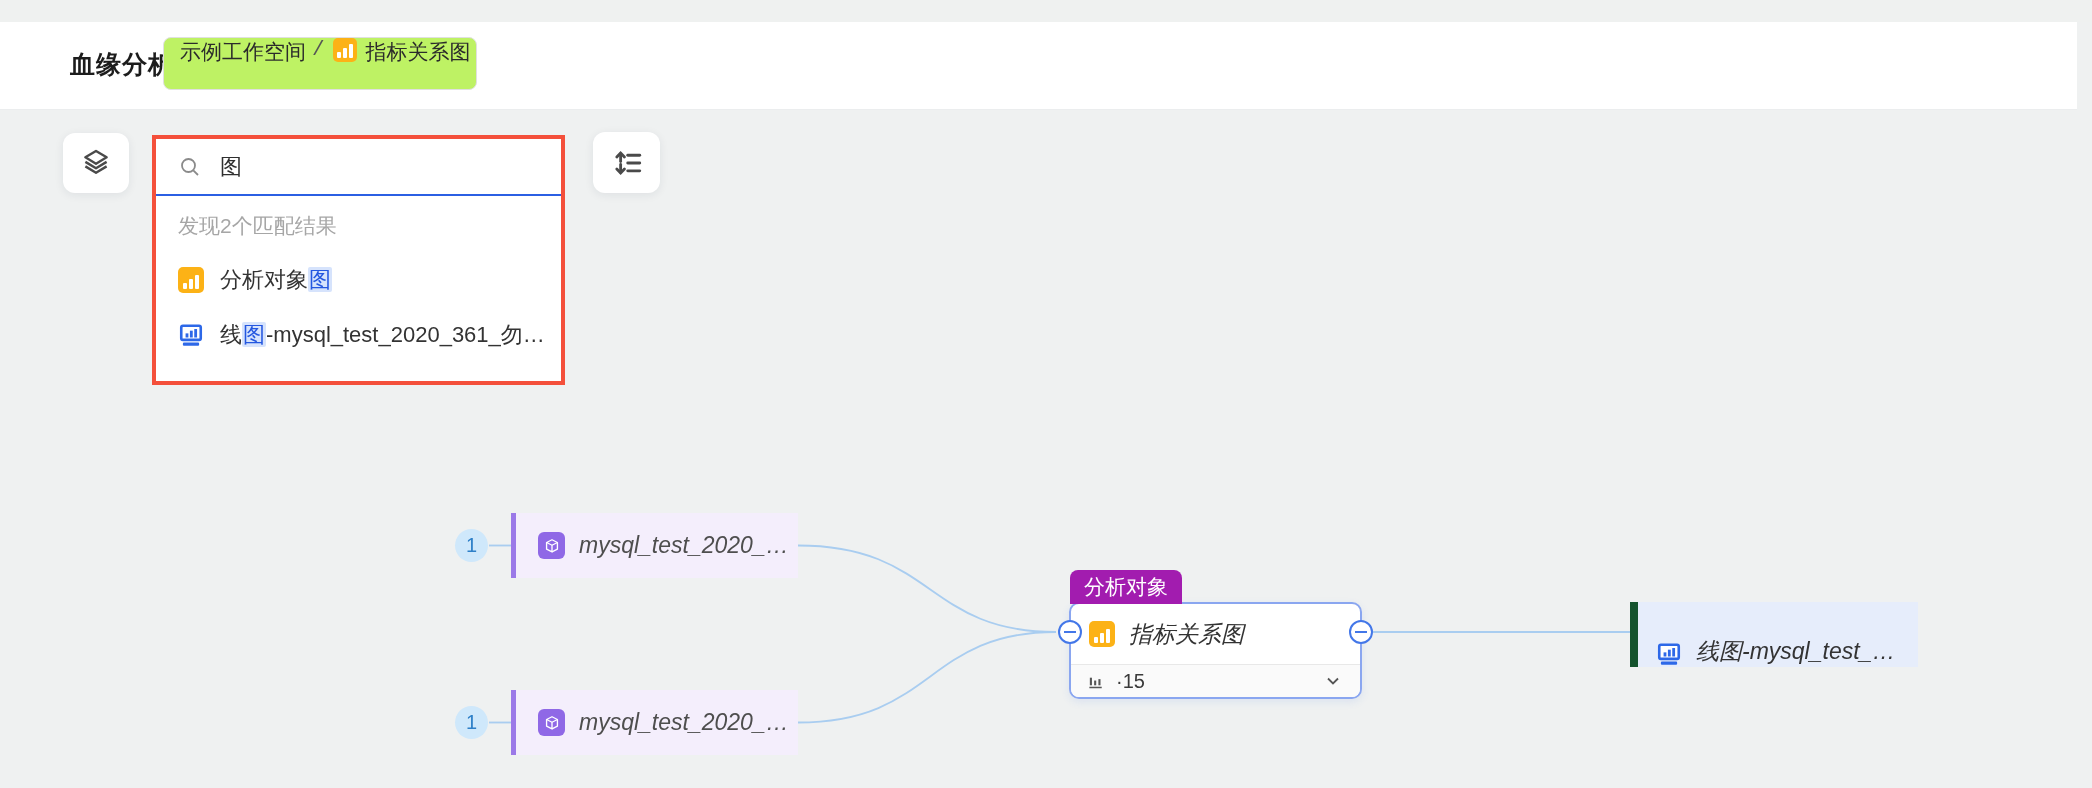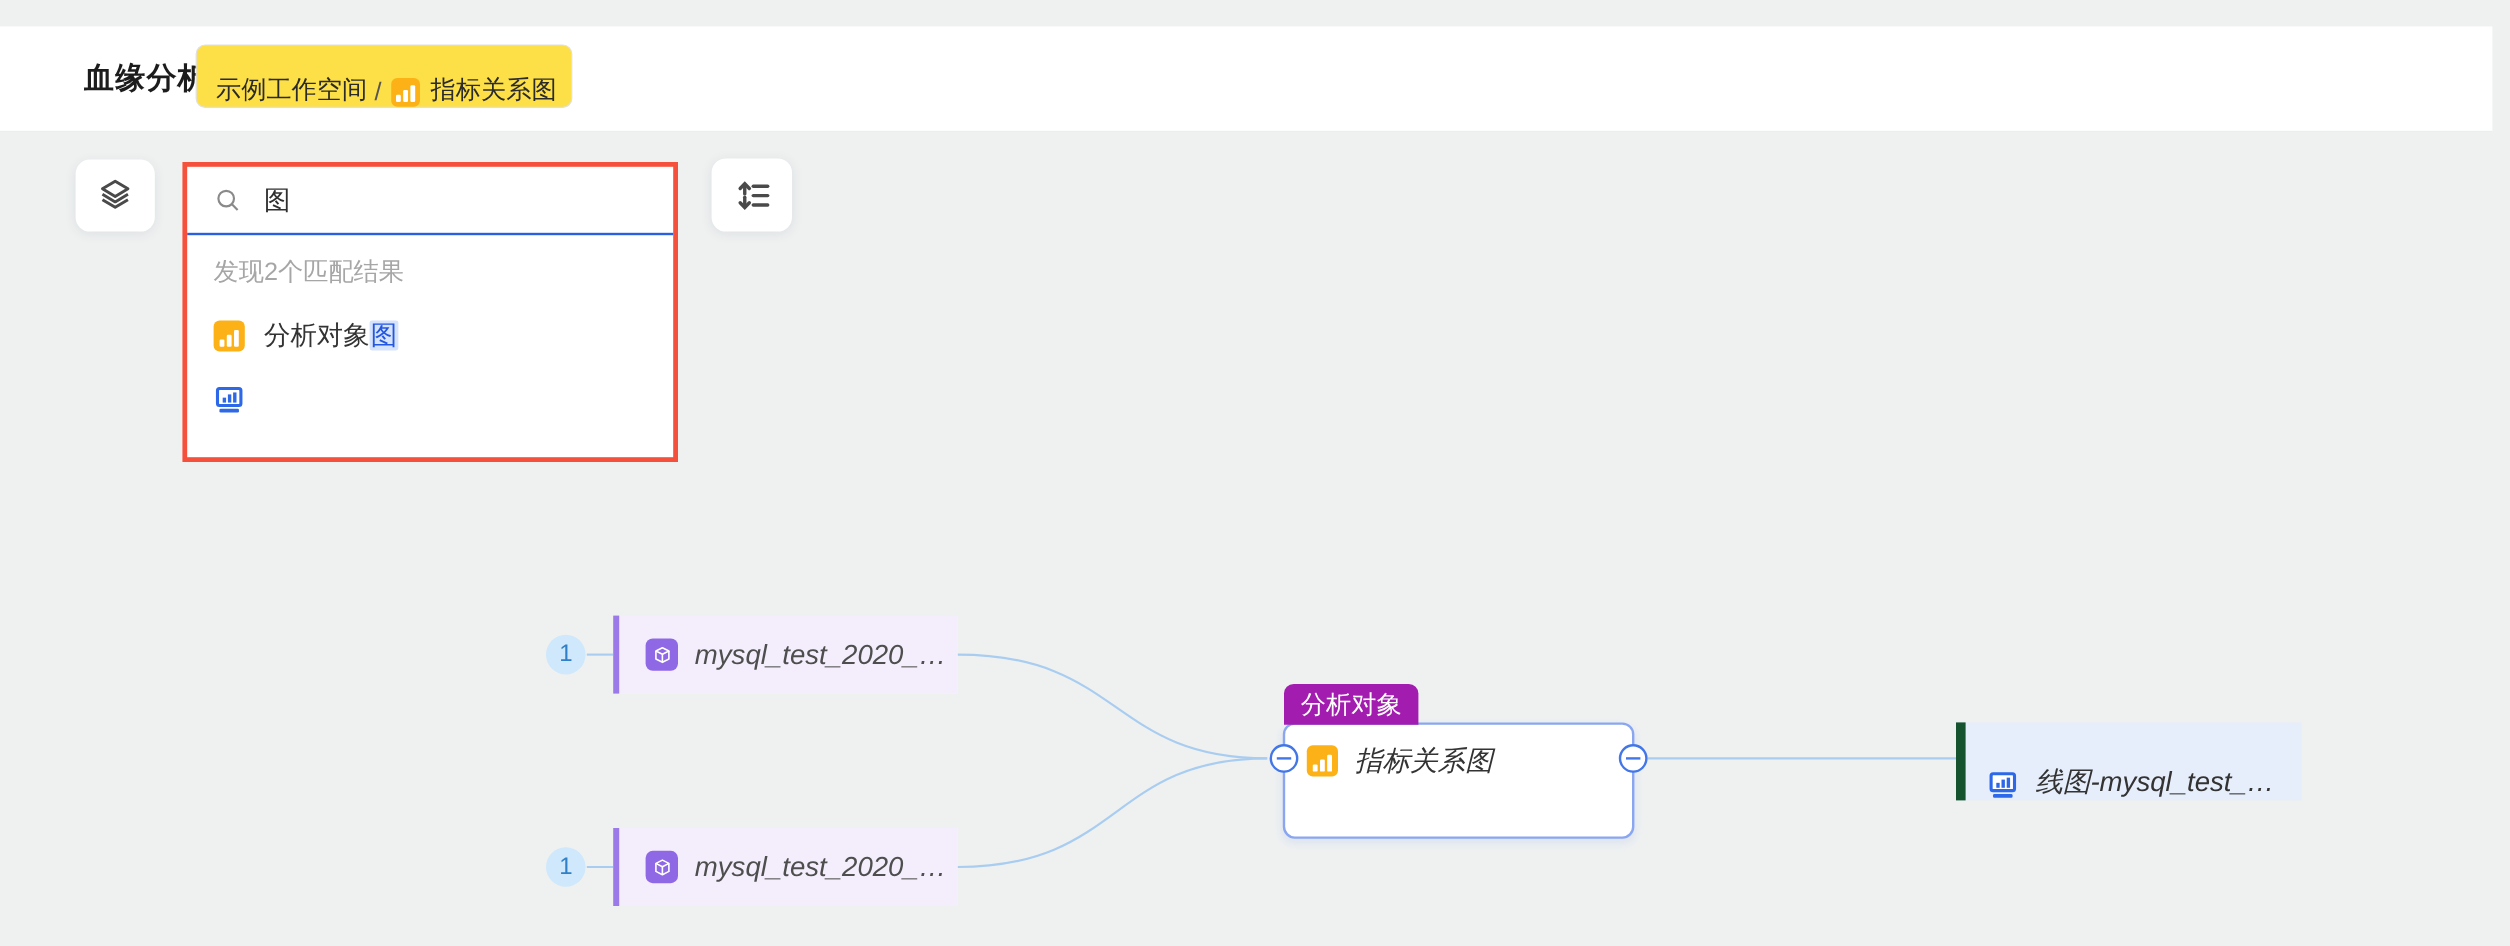--- a/index.html
+++ b/index.html
@@ -5,22 +5,22 @@
   * { margin:0; padding:0; box-sizing:border-box; }
   html,body { background:#eff1f1; }
   body { font-family:"Liberation Sans","DejaVu Sans",sans-serif; }
   #app { position:relative; width:2092px; height:788px; overflow:hidden; background:#eff1f1; }
   .abs { position:absolute; }
 
   
   .top-strip { left:0; top:0; width:2092px; height:22px; background:#eff1f0; }
   .header { left:0; top:22px; width:2077px; height:88px; background:#ffffff; border-bottom:1px solid #ebedee; }
   .page-title { position:absolute; left:70px; top:26px; font-size:25px; font-weight:700; color:#1c1c1c; letter-spacing:1px; }
-  .ws-select { position:absolute; left:163px; top:15px; width:314px; height:53px; background:#fde047;
-    border:1px solid #e0e0e0; border-radius:8px; display:flex; align-items:flex-end; padding:0 16px; cursor:pointer; }
+  .ws-select { position:absolute; left:163px; top:15px; width:314px; height:53px; background:#bef264;
+    border:1px solid #e0e0e0; border-radius:8px; display:flex; align-items:flex-start; padding:0 16px; cursor:pointer;font-family:Liberation Mono, monospace; }
   .ws-select .txt { font-size:21px; color:#2b2b2b; white-space:nowrap; }
   .ws-select .slash { color:#555; margin:0 8px 0 6px; font-size:21px; }
   .icon-chart-yellow { width:24px; height:24px; border-radius:5px; background:#fcb216; display:inline-flex; align-items:flex-end; justify-content:center; gap:2px; padding:4px 4px; flex:0 0 auto; }
   .icon-chart-yellow i { display:block; width:4px; background:#fff; border-radius:1px; }
   .icon-chart-yellow i.b1{ height:6px; } .icon-chart-yellow i.b2{ height:10px; } .icon-chart-yellow i.b3{ height:14px; }
   .ws-select .name { margin-left:9px; }
   .ws-select .chev { margin-left:auto; }
 
   
   .tool-btn { background:#fff; border-radius:12px; box-shadow:0 2px 10px rgba(30,40,60,.08); display:flex; align-items:center; justify-content:center; cursor:pointer; }
@@ -129,20 +129,21 @@
     </div>
 
     <div class="result-item">
       <svg class="icon-chart-blue" viewBox="0 0 24 24">
         <rect x="3" y="3.5" width="18" height="13" rx="1.5" fill="#ffffff" stroke="#2d68e8" stroke-width="2.4"></rect>
         <rect x="7" y="10.5" width="2.6" height="3.8" fill="#2d68e8"></rect>
         <rect x="11" y="8" width="2.6" height="6.3" fill="#2d68e8"></rect>
         <rect x="15" y="6.5" width="2.6" height="7.8" fill="#2d68e8"></rect>
         <rect x="4.5" y="19" width="15" height="3" rx="1" fill="#2d68e8"></rect>
       </svg>
+      <span class="txt"><span>线</span><span class="hl">图</span><span>-mysql_test_2020_361_勿…</span></span>
     </div>
   </div>
 
   <svg class="abs edges">
     <path d="M798 545.5 C 935 545.5, 925 632, 1056 632" fill="none" stroke="#a9cdf0" stroke-width="1.8"></path>
     <path d="M798 722.5 C 935 722.5, 925 632, 1056 632" fill="none" stroke="#a9cdf0" stroke-width="1.8"></path>
     <path d="M1373 632 L1630 632" fill="none" stroke="#a9cdf0" stroke-width="1.8"></path>
     <path d="M489 545.5 L511 545.5" stroke="#a9cdf0" stroke-width="1.8"></path>
     <path d="M489 722.5 L511 722.5" stroke="#a9cdf0" stroke-width="1.8"></path>
   </svg>
@@ -174,20 +175,32 @@
   <div class="abs analysis-tag">分析对象</div>
   <div class="abs analysis-card">
     <div class="card-main">
       <span class="icon-chart-yellow" style="width:26px;height:26px;">
           <i class="b1"></i>
           <i class="b2"></i>
           <i class="b3"></i>
         </span>
       <span class="node-label">指标关系图</span>
     </div>
+    <div class="card-footer">
+      <svg width="19" height="19" viewBox="0 0 20 20">
+        <rect x="3" y="6" width="2.2" height="8" fill="#555"></rect>
+        <rect x="7.5" y="9" width="2.2" height="5" fill="#555"></rect>
+        <rect x="12" y="7.5" width="2.2" height="6.5" fill="#555"></rect>
+        <rect x="2.5" y="15.5" width="13" height="1.6" fill="#555"></rect>
+      </svg>
+      <span class="metric">·15</span>
+      <svg class="chev" width="22" height="22" viewBox="0 0 22 22">
+          <polyline points="6,8.5 11,13.5 16,8.5" fill="none" stroke="#555" stroke-width="1.8"></polyline>
+        </svg>
+    </div>
   </div>
   <div class="abs connector conn-left">
       <i></i>
     </div>
   <div class="abs connector conn-right">
       <i></i>
     </div>
 
   <div class="abs node node-downstream">
     <svg class="icon-chart-blue" width="27" height="27" viewBox="0 0 24 24">

